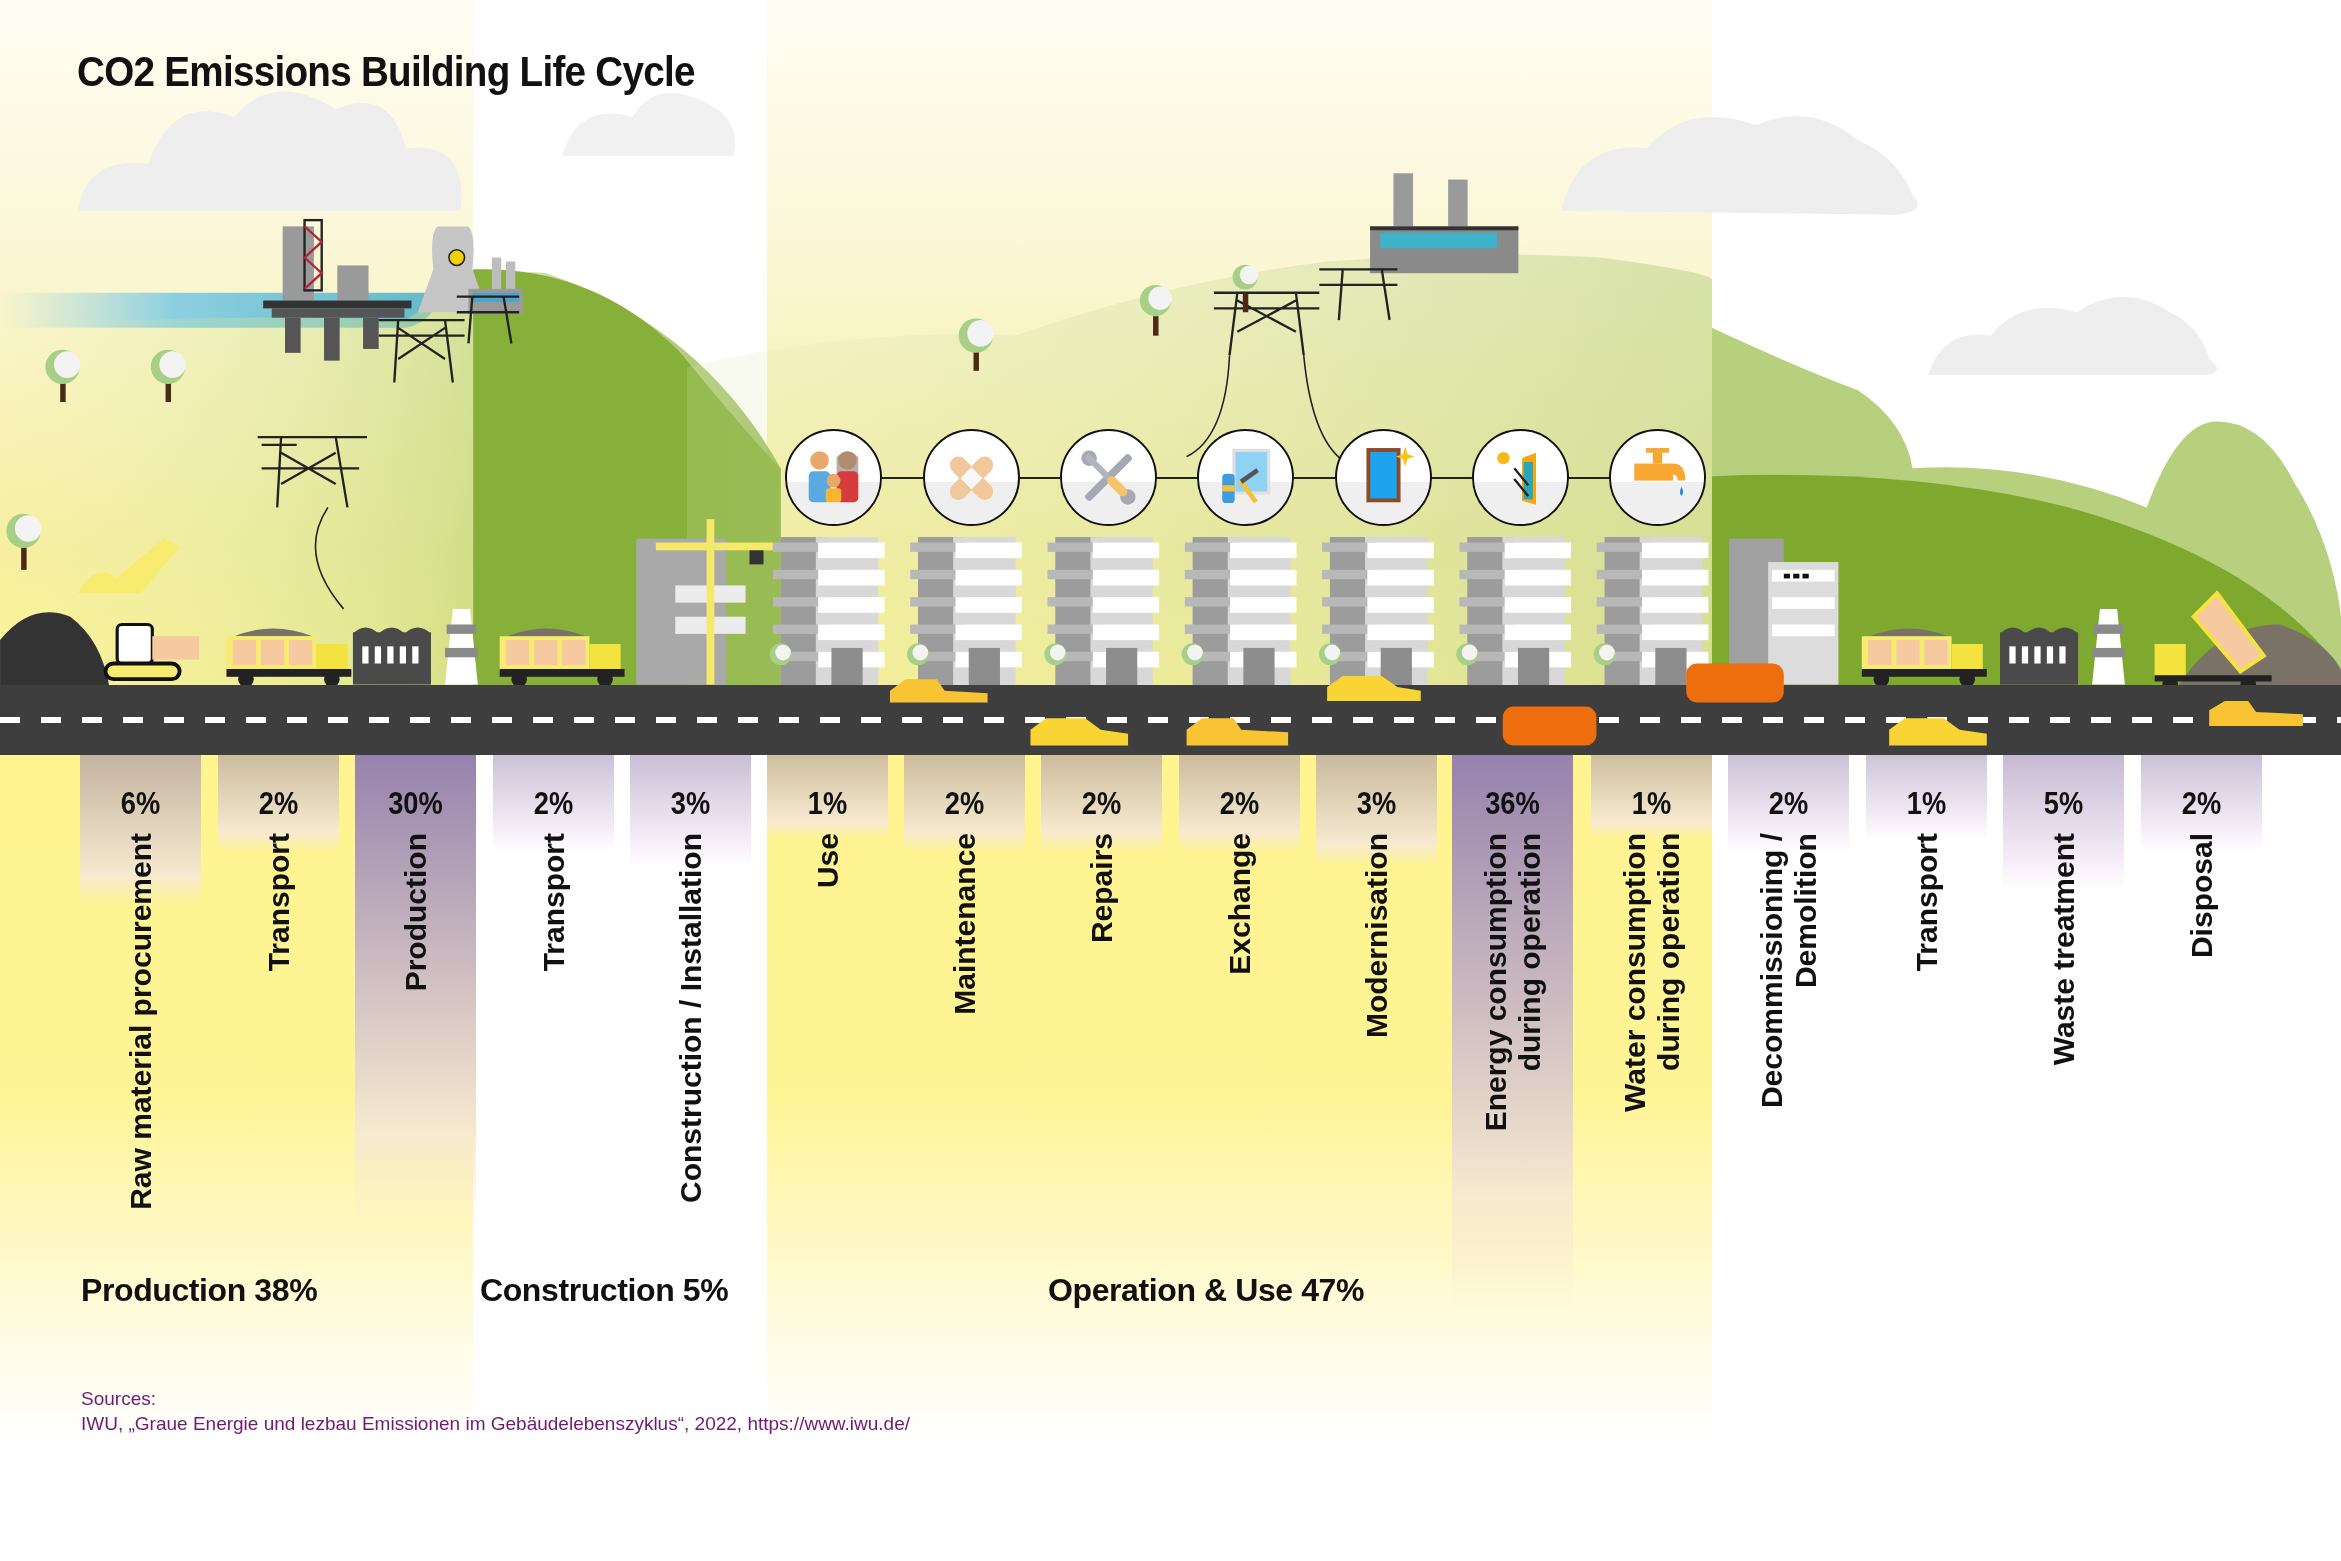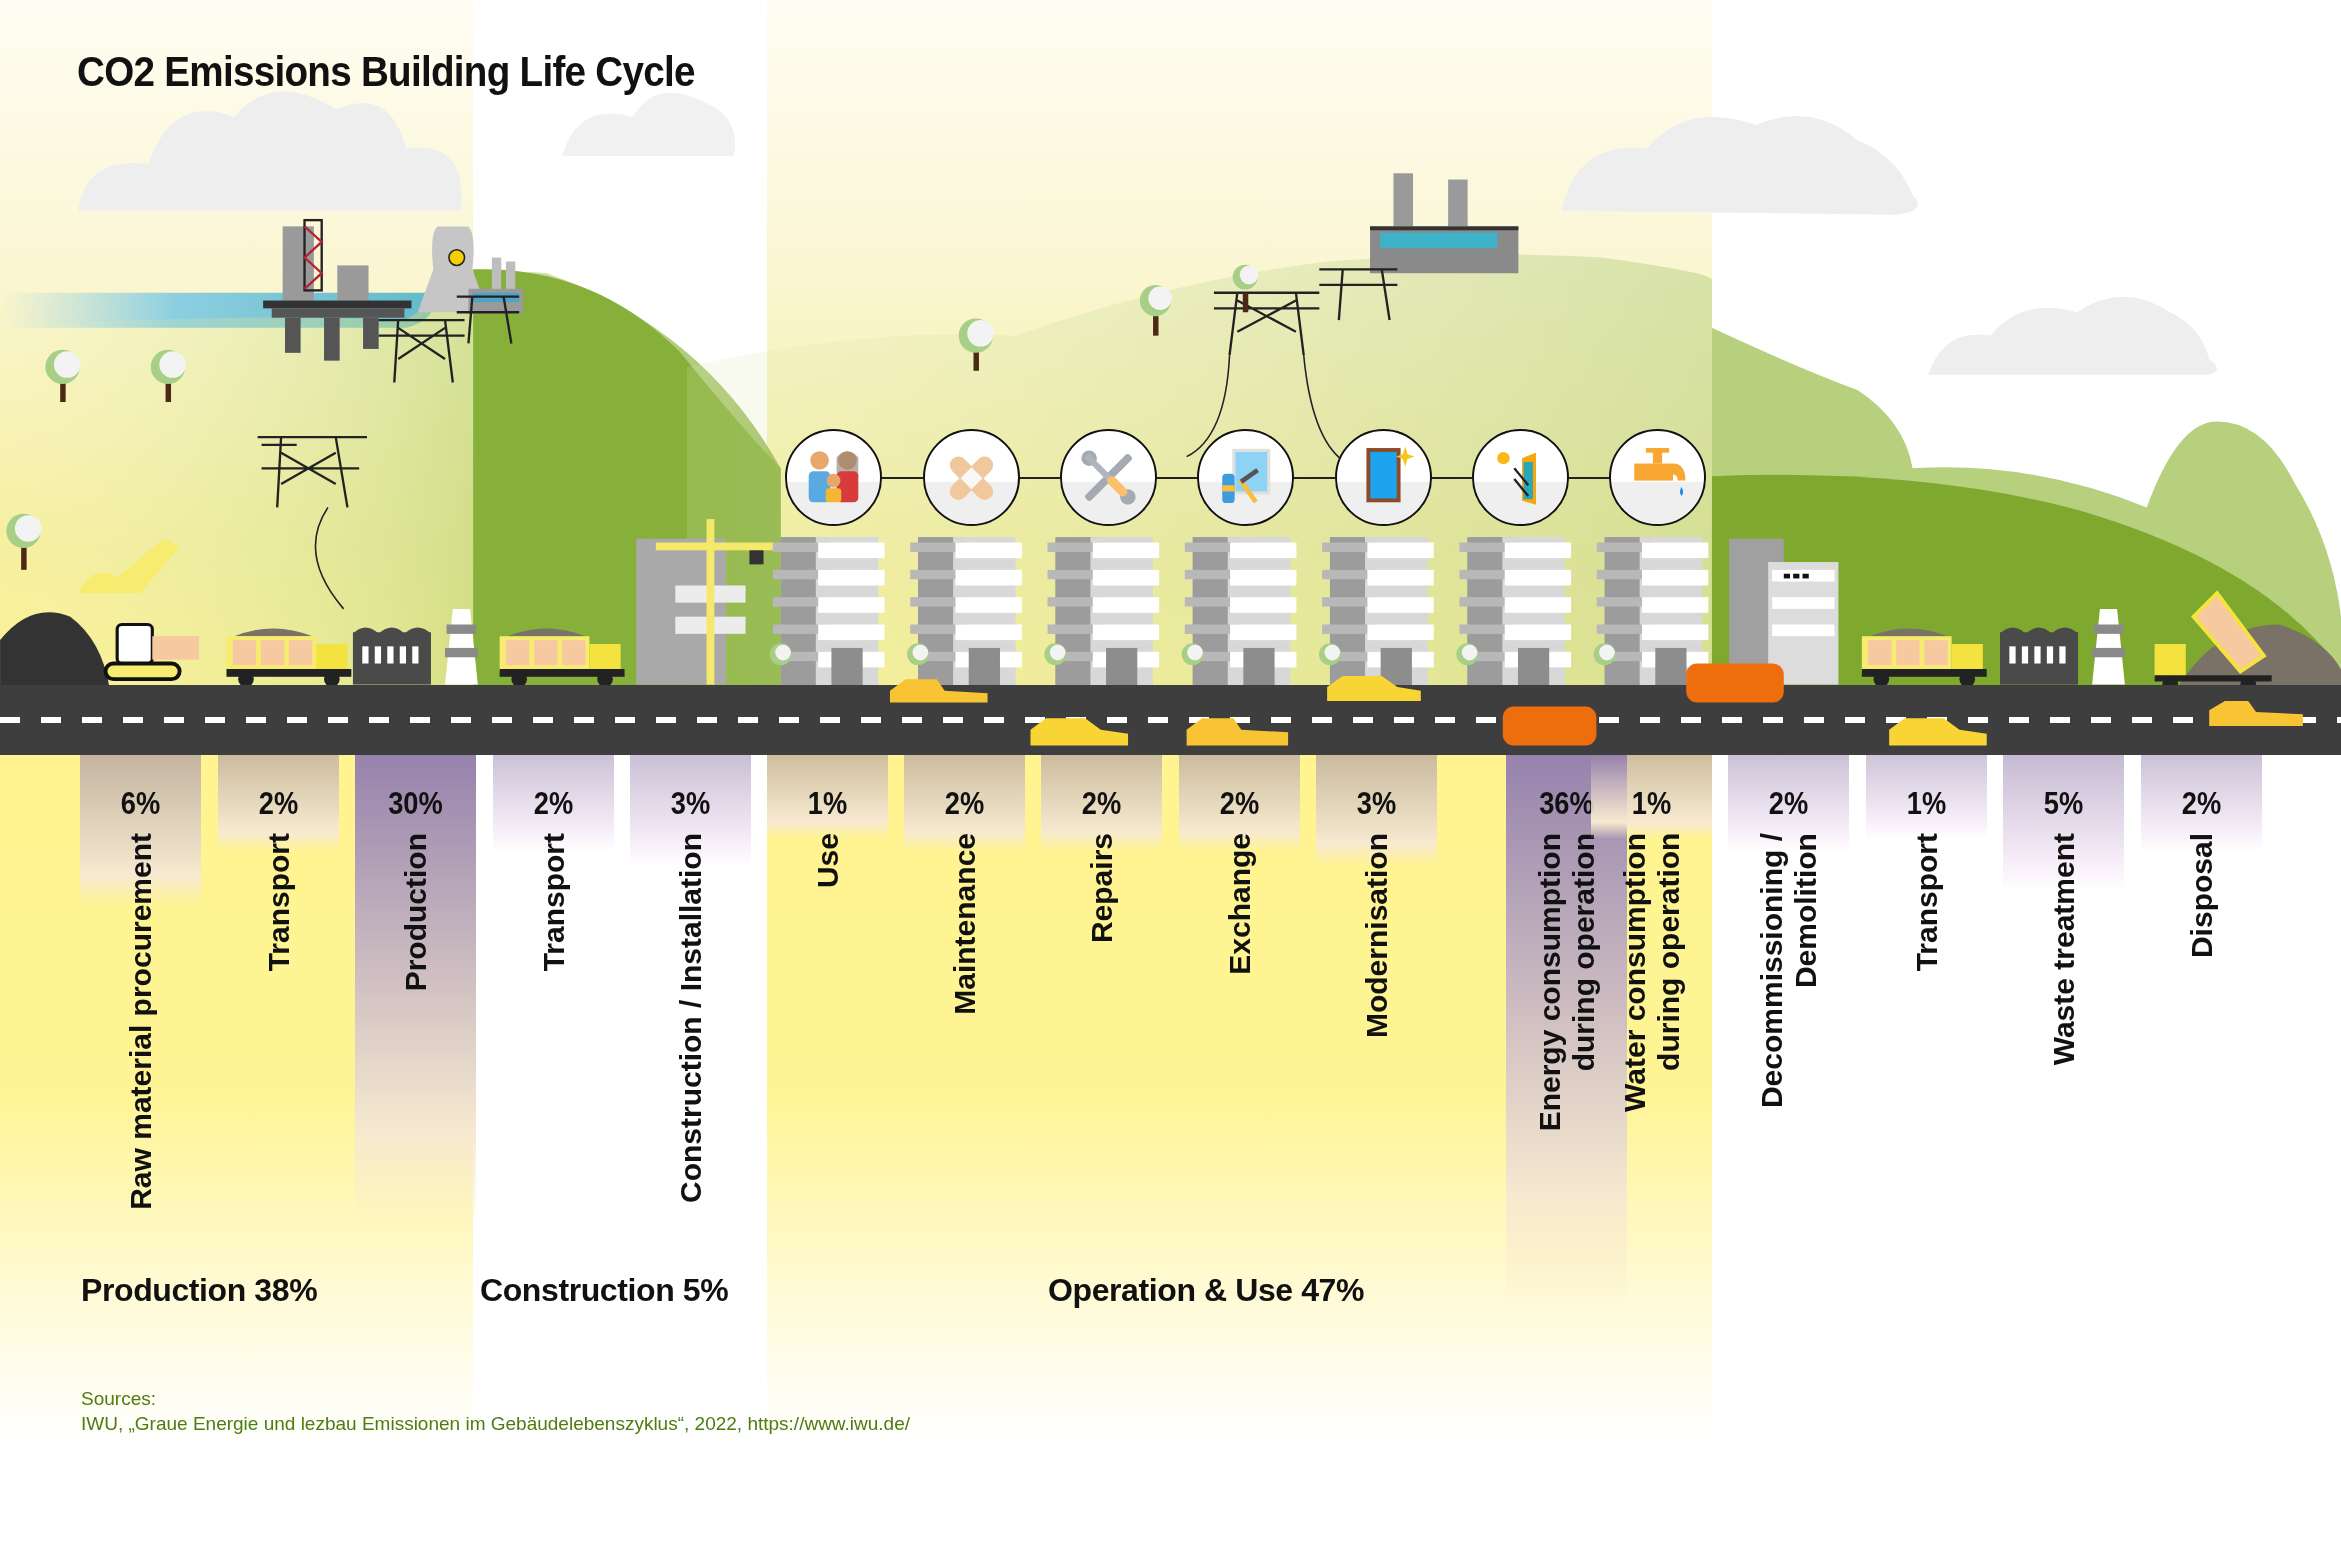--- a/index.html
+++ b/index.html
@@ -45,21 +45,21 @@
       font-size: 30px; font-weight: bold; line-height: 34px; white-space: pre;
       text-align: right;
       font-family: "Liberation Sans", sans-serif;
     }
 
     
     .phase-summary { position: absolute; top: 1272px; font-size: 32px; font-weight: bold;
       font-family: "Liberation Sans", sans-serif; white-space: nowrap; letter-spacing: -0.4px; }
 
     
-    #sources { position: absolute; left: 81px; top: 1386px; font-size: 19px; color: #4d7c0f;
+    #sources { position: absolute; left: 81px; top: 1386px; font-size: 19px; color: #701a75;
       line-height: 25px; font-family: "Liberation Sans", sans-serif; }
     #sources div { white-space: nowrap; }
 
     
     .icon-circle { position: absolute; width: 97px; height: 97px; border-radius: 50%;
       border: 2.3px solid #111; background: linear-gradient(to bottom, #ffffff 55%, #efefef 55%);
       box-sizing: border-box; overflow: hidden; }
     .icon-circle svg { width: 100%; height: 100%; display: block; }
     .icon-link { position: absolute; height: 2.3px; background: #222; top: 477px; }
   </style>
@@ -535,21 +535,21 @@
       <div class="col" style="left: 1179px;">
         <div class="col-fill" style="height: 97px; background: linear-gradient(rgba(150, 130, 173, 0.49) 0%, rgb(247, 234, 208) 80%, rgba(255, 255, 255, 0) 100%);"></div>
         <div class="col-pct">2%</div>
         <div class="col-label">Exchange</div>
       </div>
       <div class="col" style="left: 1316px;">
         <div class="col-fill" style="height: 111px; background: linear-gradient(rgba(150, 130, 173, 0.51) 0%, rgb(247, 234, 208) 80%, rgba(255, 255, 255, 0) 100%);"></div>
         <div class="col-pct">3%</div>
         <div class="col-label">Modernisation</div>
       </div>
-      <div class="col" style="left: 1506px;">
+      <div class="col" style="left: 1452px;">
         <div class="col-fill" style="height: 554px; background: linear-gradient(rgb(150, 130, 173) 0%, rgb(247, 234, 208) 80%, rgba(255, 255, 255, 0) 100%);"></div>
         <div class="col-pct">36%</div>
         <div class="col-label">Energy consumption
 during operation</div>
       </div>
       <div class="col" style="left: 1591px;">
         <div class="col-fill" style="height: 84px; background: linear-gradient(rgba(150, 130, 173, 0.47) 0%, rgb(247, 234, 208) 80%, rgba(255, 255, 255, 0) 100%);"></div>
         <div class="col-pct">1%</div>
         <div class="col-label">Water consumption
 during operation</div>

